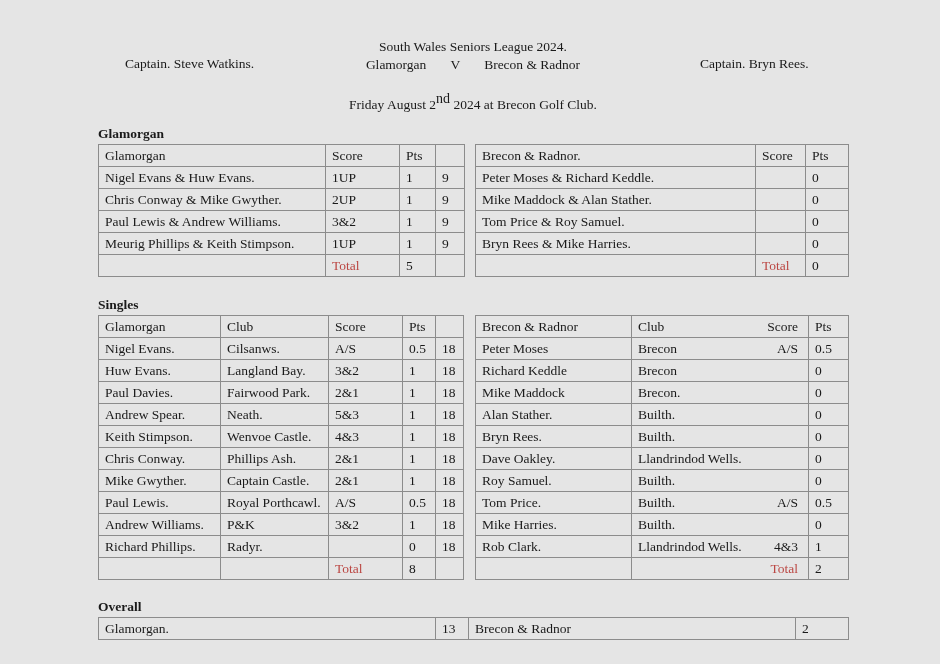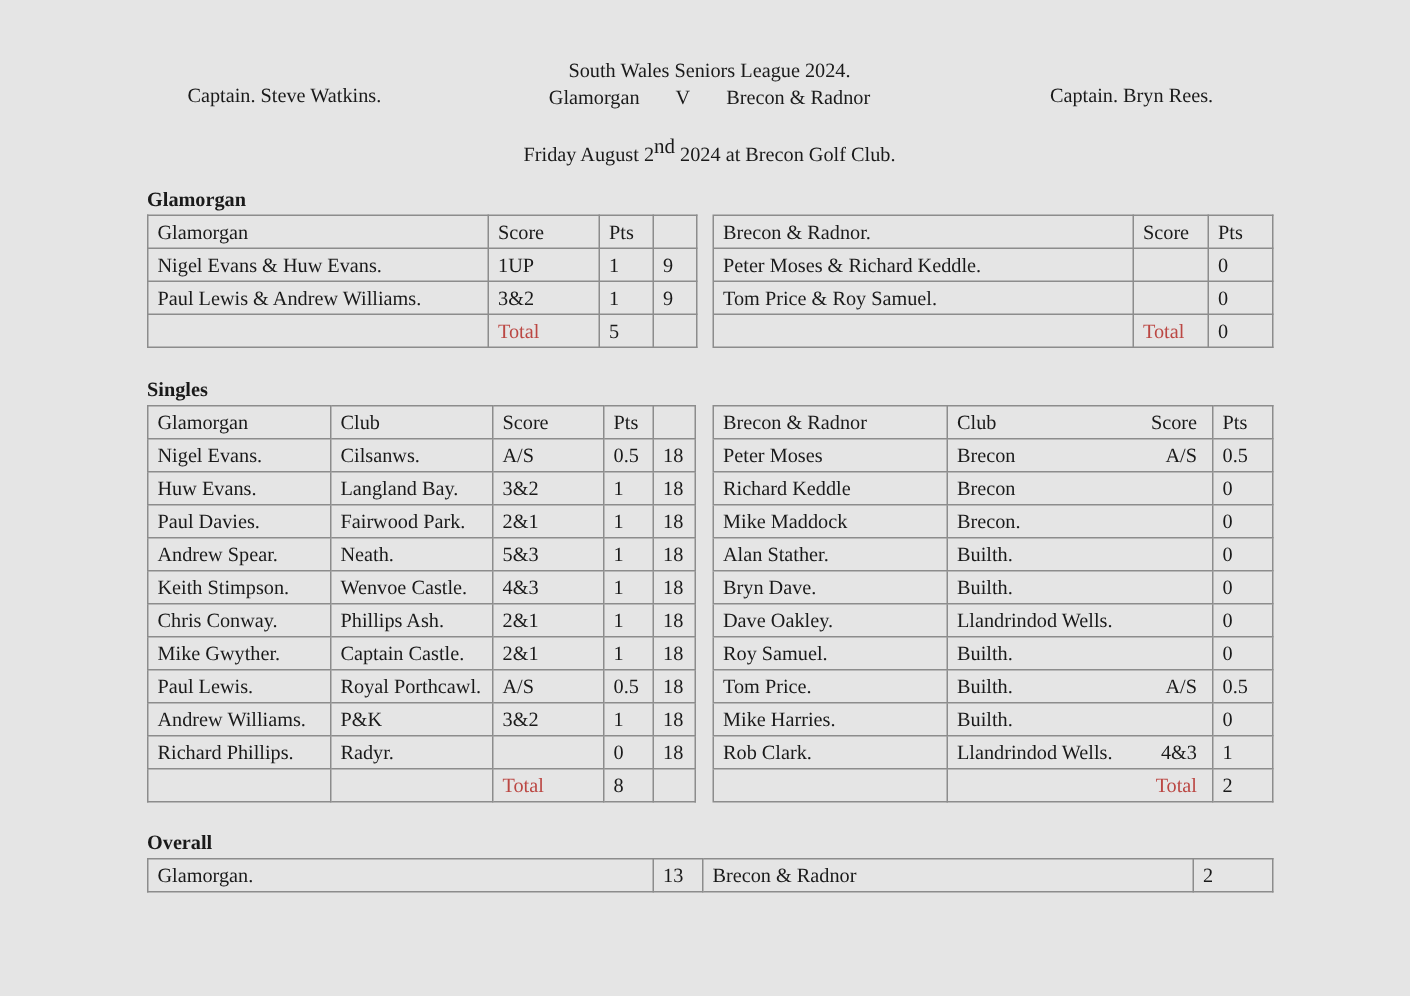--- a/index.html
+++ b/index.html
@@ -90,26 +90,46 @@
         <td>Nigel Evans &amp; Huw Evans.</td>
         <td>1UP</td>
         <td>1</td>
         <td>9</td>
         <td class="spacer"></td>
         <td>Peter Moses &amp; Richard Keddle.</td>
         <td></td>
         <td>0</td>
       </tr>
       <tr>
+        <td>Chris Conway  &amp; Mike Gwyther.</td>
+        <td>2UP</td>
+        <td>1</td>
+        <td>9</td>
+        <td class="spacer"></td>
+        <td>Mike Maddock &amp; Alan  Stather.</td>
+        <td></td>
+        <td>0</td>
+      </tr>
+      <tr>
         <td>Paul Lewis &amp; Andrew Williams.</td>
         <td>3&amp;2</td>
         <td>1</td>
         <td>9</td>
         <td class="spacer"></td>
         <td>Tom Price &amp; Roy Samuel.</td>
+        <td></td>
+        <td>0</td>
+      </tr>
+      <tr>
+        <td>Meurig Phillips &amp; Keith Stimpson.</td>
+        <td>1UP</td>
+        <td>1</td>
+        <td>9</td>
+        <td class="spacer"></td>
+        <td>Bryn Rees &amp; Mike Harries.</td>
         <td></td>
         <td>0</td>
       </tr>
       <tr>
         <td></td>
         <td class="red">Total</td>
         <td>5</td>
         <td></td>
         <td class="spacer"></td>
         <td></td>
@@ -188,21 +208,21 @@
         <td class="combo"><span>Builth.</span><span class="sc"></span></td>
         <td>0</td>
       </tr>
       <tr>
         <td>Keith Stimpson.</td>
         <td>Wenvoe Castle.</td>
         <td>4&amp;3</td>
         <td>1</td>
         <td>18</td>
         <td class="spacer"></td>
-        <td>Bryn Dave.</td>
+        <td>Bryn Rees.</td>
         <td class="combo"><span>Builth.</span><span class="sc"></span></td>
         <td>0</td>
       </tr>
       <tr>
         <td>Chris Conway.</td>
         <td>Phillips Ash.</td>
         <td>2&amp;1</td>
         <td>1</td>
         <td>18</td>
         <td class="spacer"></td>

